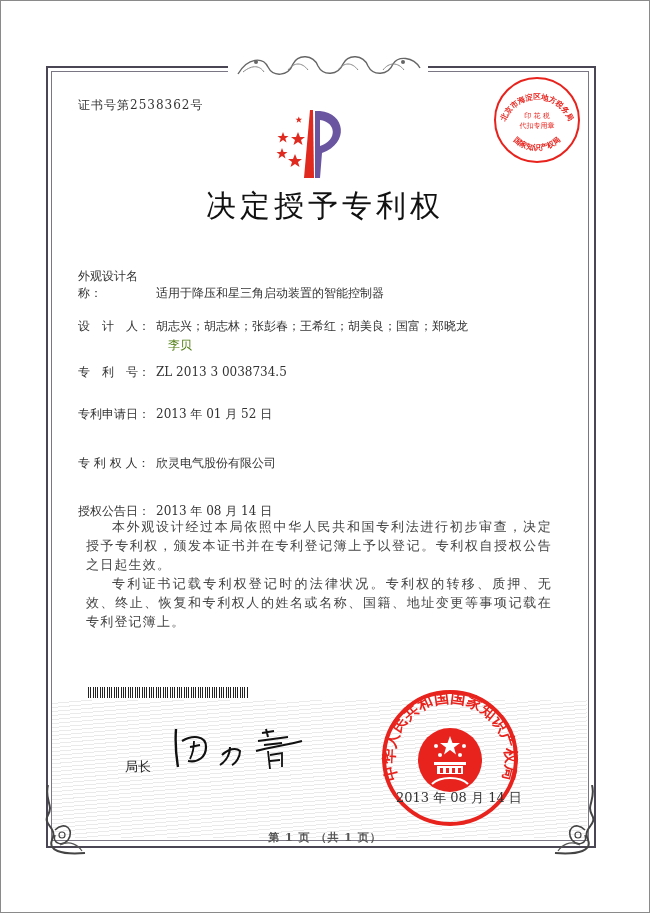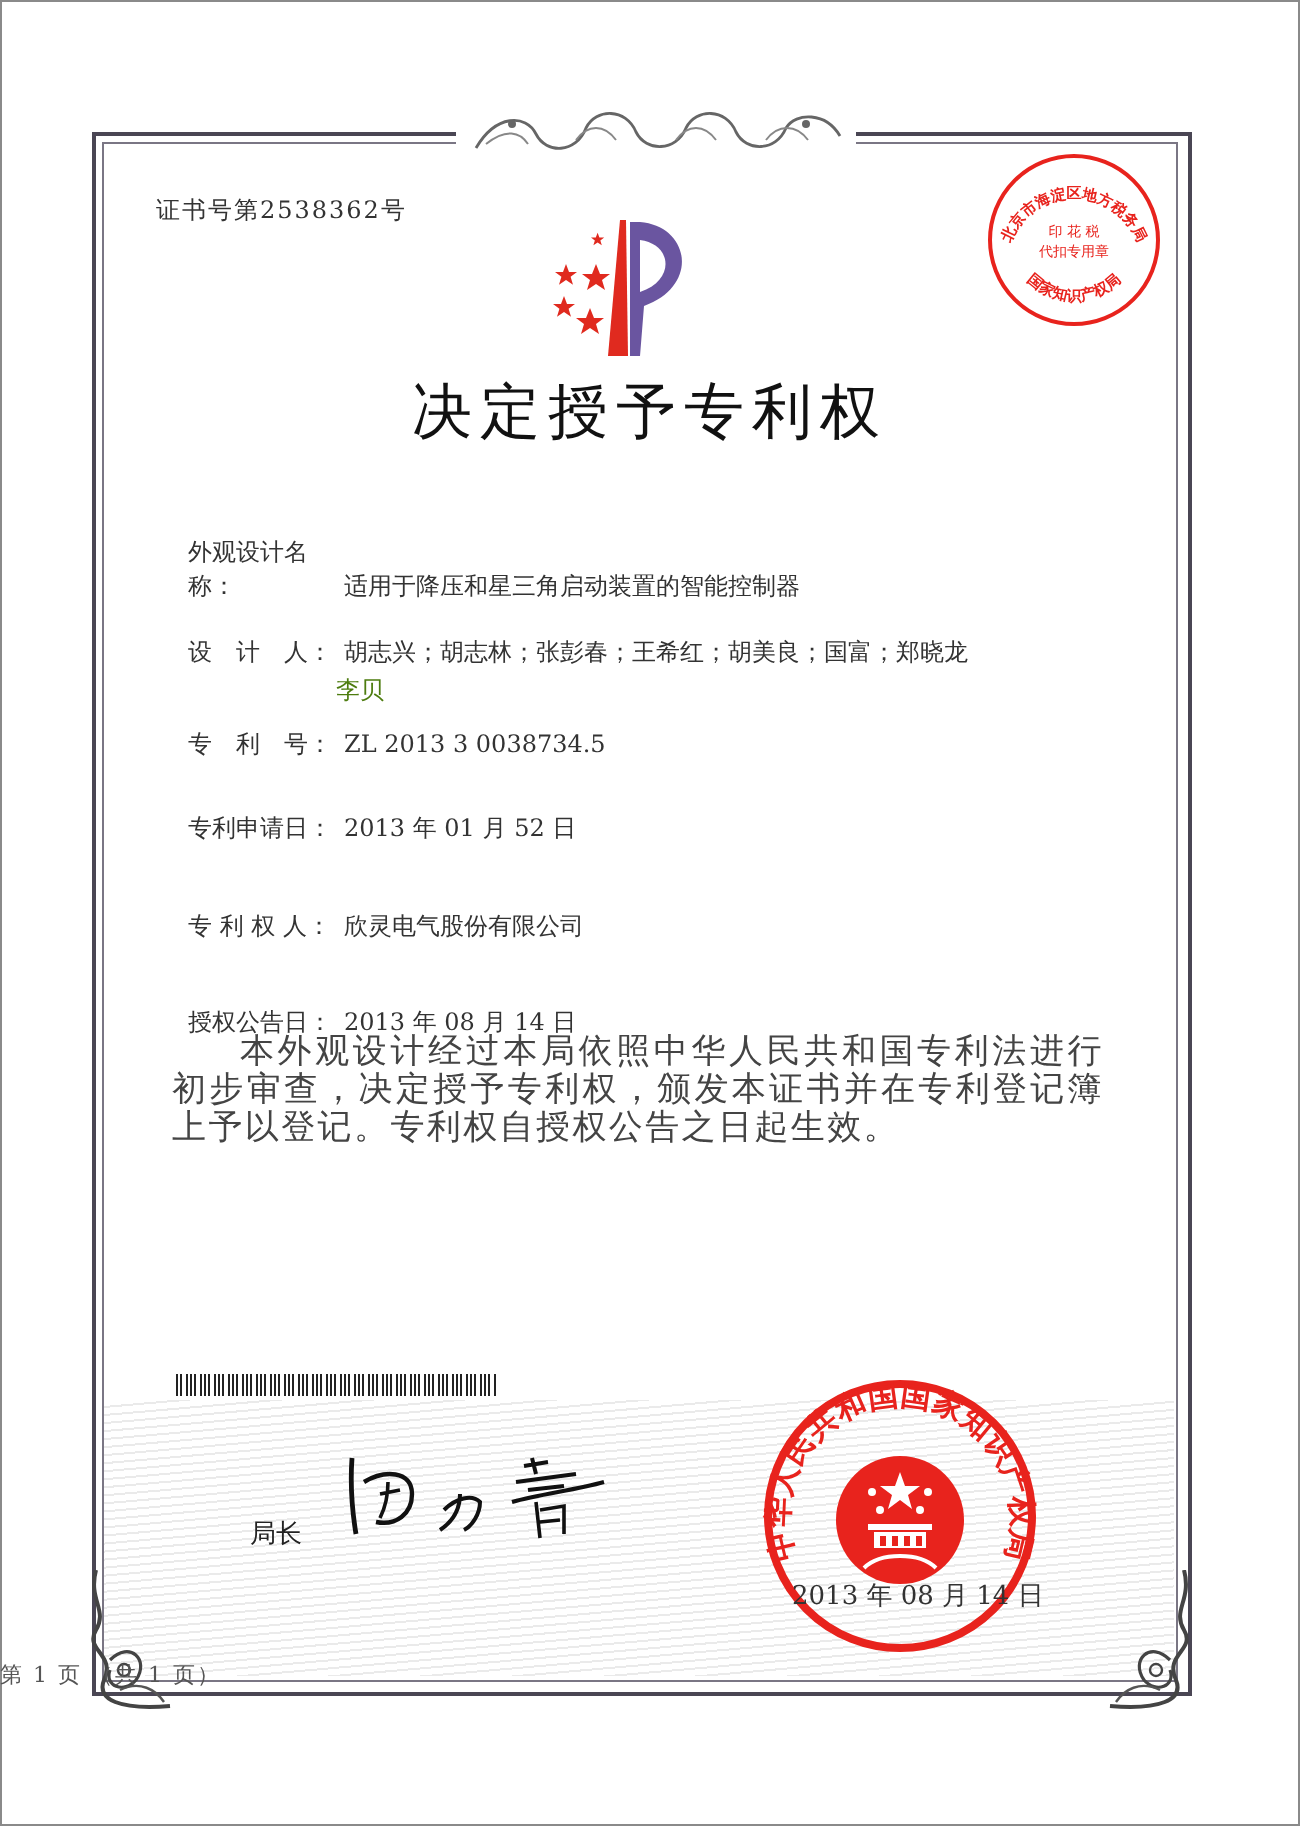--- a/index.html
+++ b/index.html
@@ -45,56 +45,56 @@
     }
     .logo { position: absolute; left: 270px; top: 108px; width: 80px; height: 75px; }
     .title {
       position: absolute; left: 0; top: 186px; width: 650px;
       text-align: center;
       font-family: "DejaVu Sans", "Liberation Sans", sans-serif;
       font-size: 30px; letter-spacing: 4px; color: #111;
     }
     .stamp-small { position: absolute; left: 492px; top: 75px; width: 90px; height: 90px; }
 
-    .field { position: absolute; left: 94px; font-size: 12px; color: #333; }
+    .field { position: absolute; left: 78px; font-size: 12px; color: #333; }
     .field .label { display: inline-block; width: 78px; letter-spacing: 0px; }
     .field .value { display: inline; }
     .field-name { top: 268px; }
     .field-designer { top: 318px; }
     .field-designer2 { position: absolute; left: 168px; top: 337px; font-size: 12px; color:#4d7c0f; }
     .field-patno { top: 364px; }
     .field-appdate { top: 406px; }
     .field-holder { top: 455px; }
     .field-pubdate { top: 503px; }
 
     .body-text {
       position: absolute; left: 86px; top: 517px; width: 466px;
-      font-size: 17px; line-height: 19px; color: #444; letter-spacing: 1.2px;
+      font-size: 13px; line-height: 19px; color: #444; letter-spacing: 1.2px;
     }
     .body-text p { margin: 0; text-indent: 2em; text-align: justify; }
 
     .barcode {
       position: absolute; left: 88px; top: 687px;
       width: 160px; height: 11px;
       background: repeating-linear-gradient(90deg, #222 0px, #222 1px, #fff 1px, #fff 2px, #222 2px, #222 3px, #fff 3px, #fff 5px, #222 5px, #222 6px, #fff 6px, #fff 7px);
     }
     .director-label {
       position: absolute; left: 125px; top: 742px;
       font-family: "DejaVu Sans", "Liberation Sans", sans-serif;
       font-size: 13px; color: #222; margin-top: 16px;
     }
     .signature { position: absolute; left: 170px; top: 725px; width: 140px; height: 45px; }
     .stamp-big { position: absolute; left: 380px; top: 688px; width: 140px; height: 140px; }
     .stamp-date {
       position: absolute; left: 396px; top: 789px;
       font-size: 13px; color: #333; letter-spacing: 0px;
     }
     .page-footer {
-      position: absolute; left: 0; top: 830px; width: 650px; 
-      font-size: 11px; color: #555; letter-spacing: 1px;
+      position: absolute; left: 0; top: 830px; width: 650px; text-align: center;
+      font-size: 11px; color: #555; letter-spacing: 1px; font-weight: bold;
     }
   </style>
 </head>
 <body>
 
 <div class="page-outline"></div>
 <div class="guilloche"></div>
 <div class="frame-outer"></div>
 <div class="frame-inner"></div>
 
@@ -172,20 +172,21 @@
 <div class="field field-holder">
   <span class="label">专 利 权 人：</span><span class="value">欣灵电气股份有限公司</span>
 </div>
 
 <div class="field field-pubdate">
   <span class="label">授权公告日：</span><span class="value">2013 年 08 月 14 日</span>
 </div>
 
 <div class="body-text">
   <p>本外观设计经过本局依照中华人民共和国专利法进行初步审查，决定授予专利权，颁发本证书并在专利登记簿上予以登记。专利权自授权公告之日起生效。</p>
+  <p>专利证书记载专利权登记时的法律状况。专利权的转移、质押、无效、终止、恢复和专利权人的姓名或名称、国籍、地址变更等事项记载在专利登记簿上。</p>
 </div>
 
 <div class="barcode"></div>
 
 <div class="director-label">局长</div>
 
 <svg class="signature" viewBox="0 0 140 45">
   <path d="M6 4 C5 18, 6 30, 8 42" fill="none" stroke="#111" stroke-width="2.4"></path>
   <path d="M12 16 C22 10, 36 10, 36 22 C36 32, 28 38, 18 36" fill="none" stroke="#111" stroke-width="2.2"></path>
   <path d="M20 22 L30 20 M24 16 C24 24, 22 30, 20 34" fill="none" stroke="#111" stroke-width="1.8"></path>

